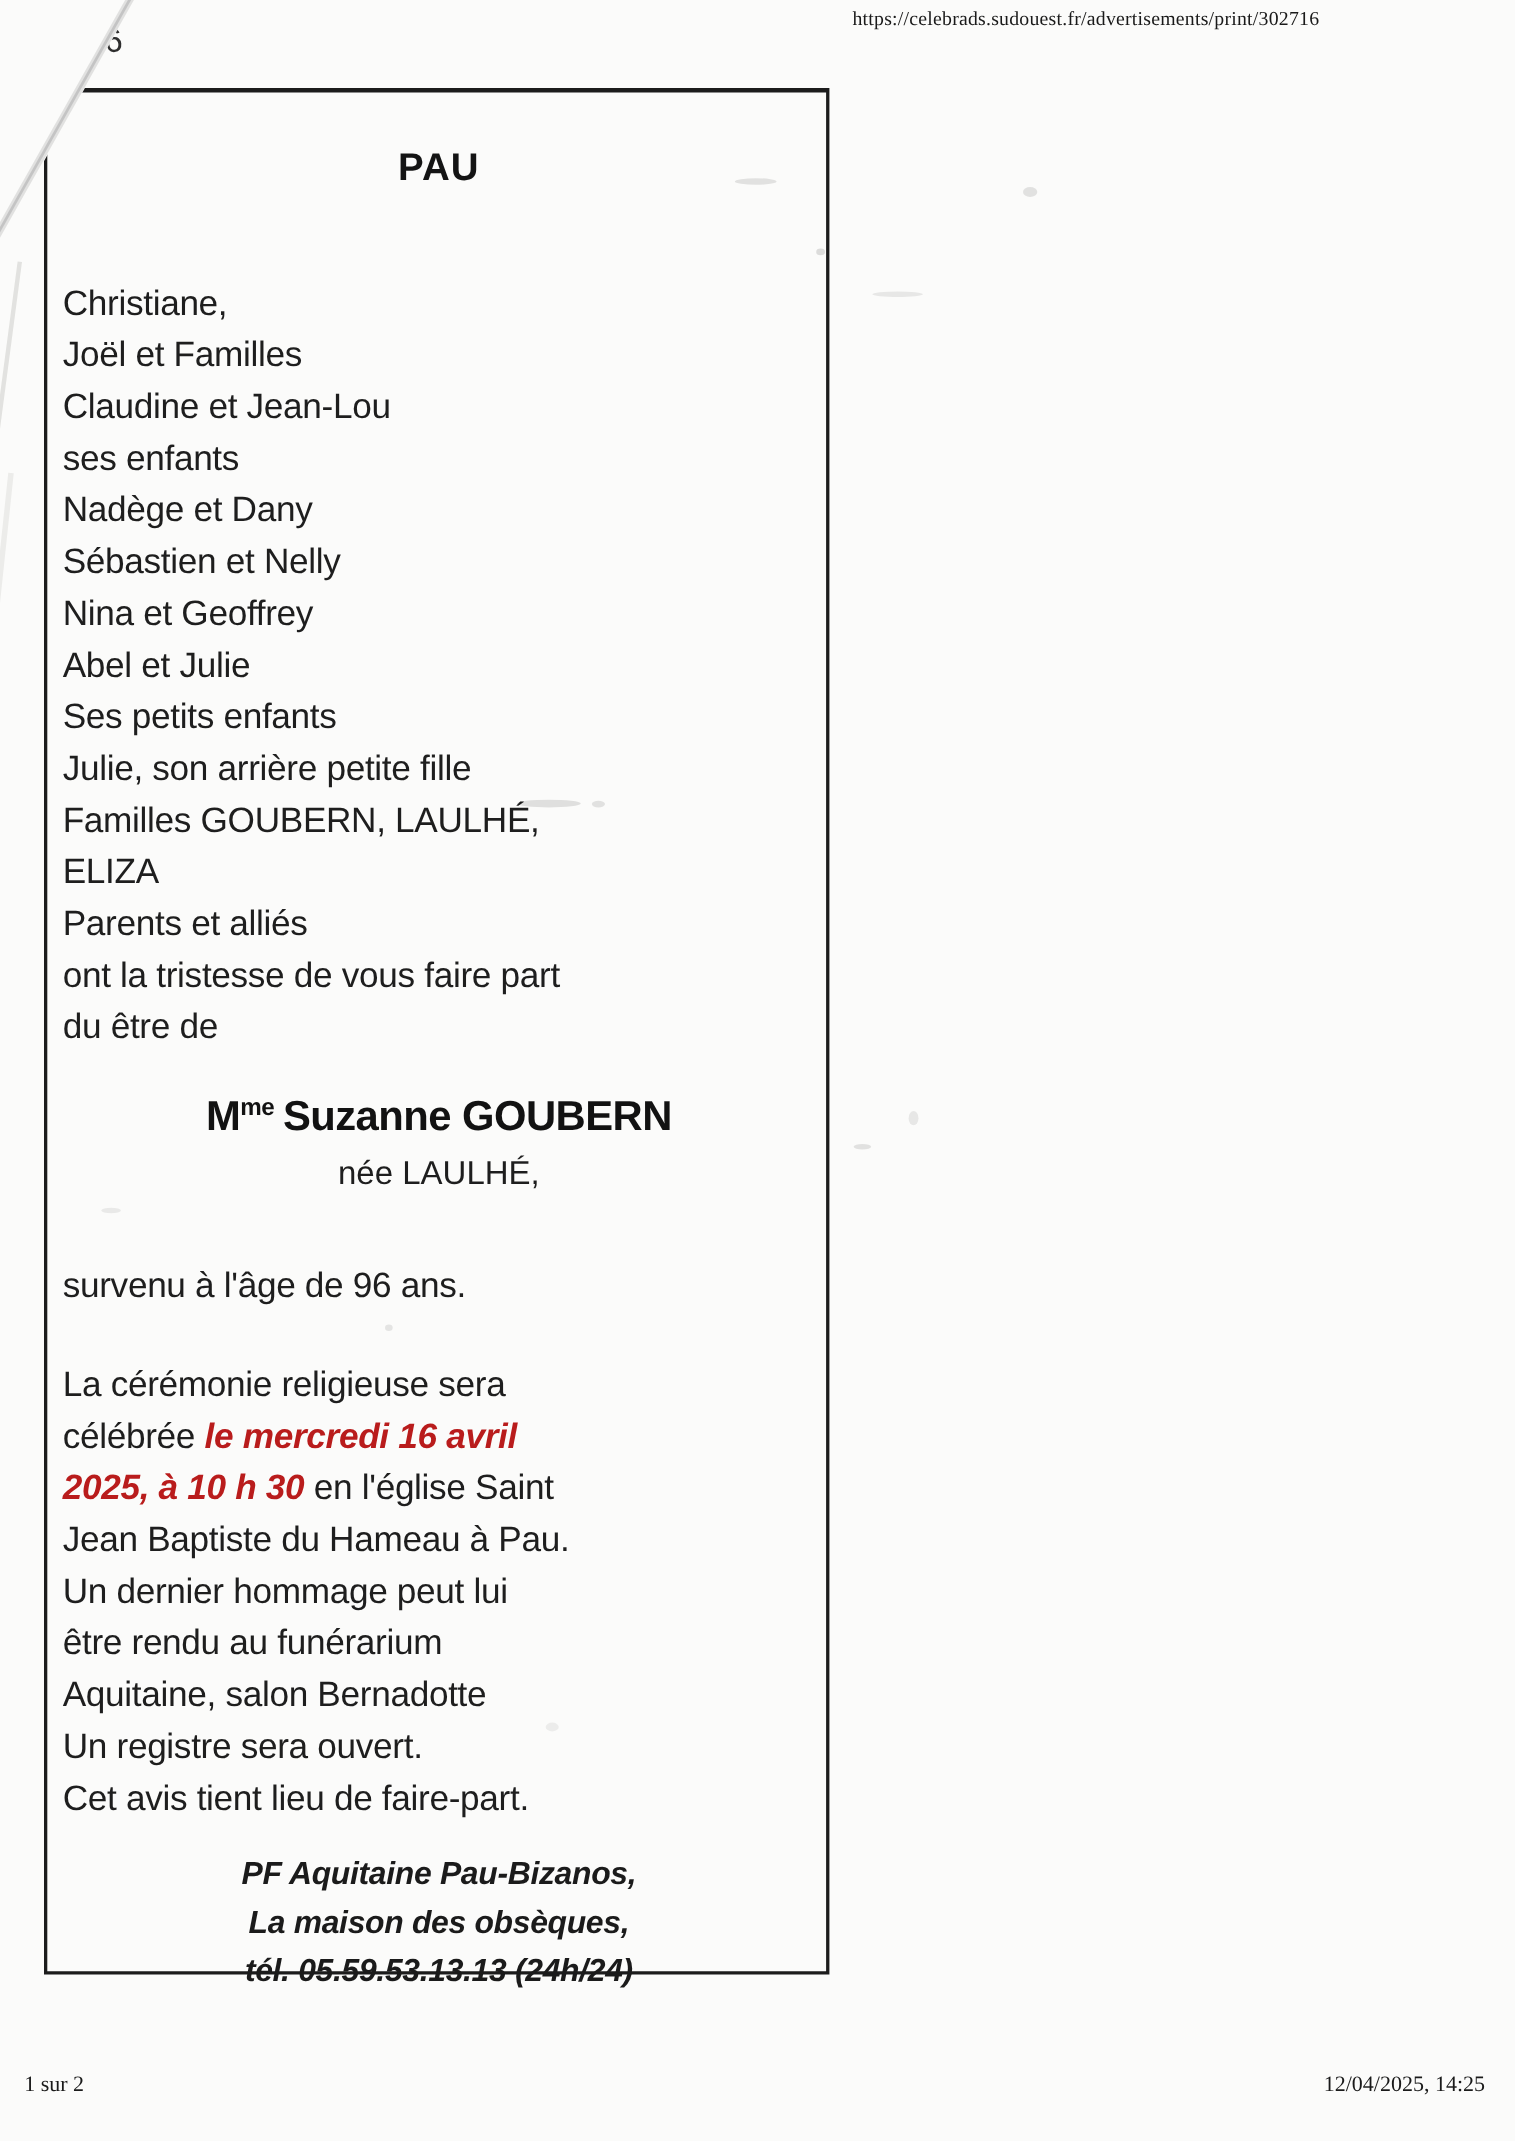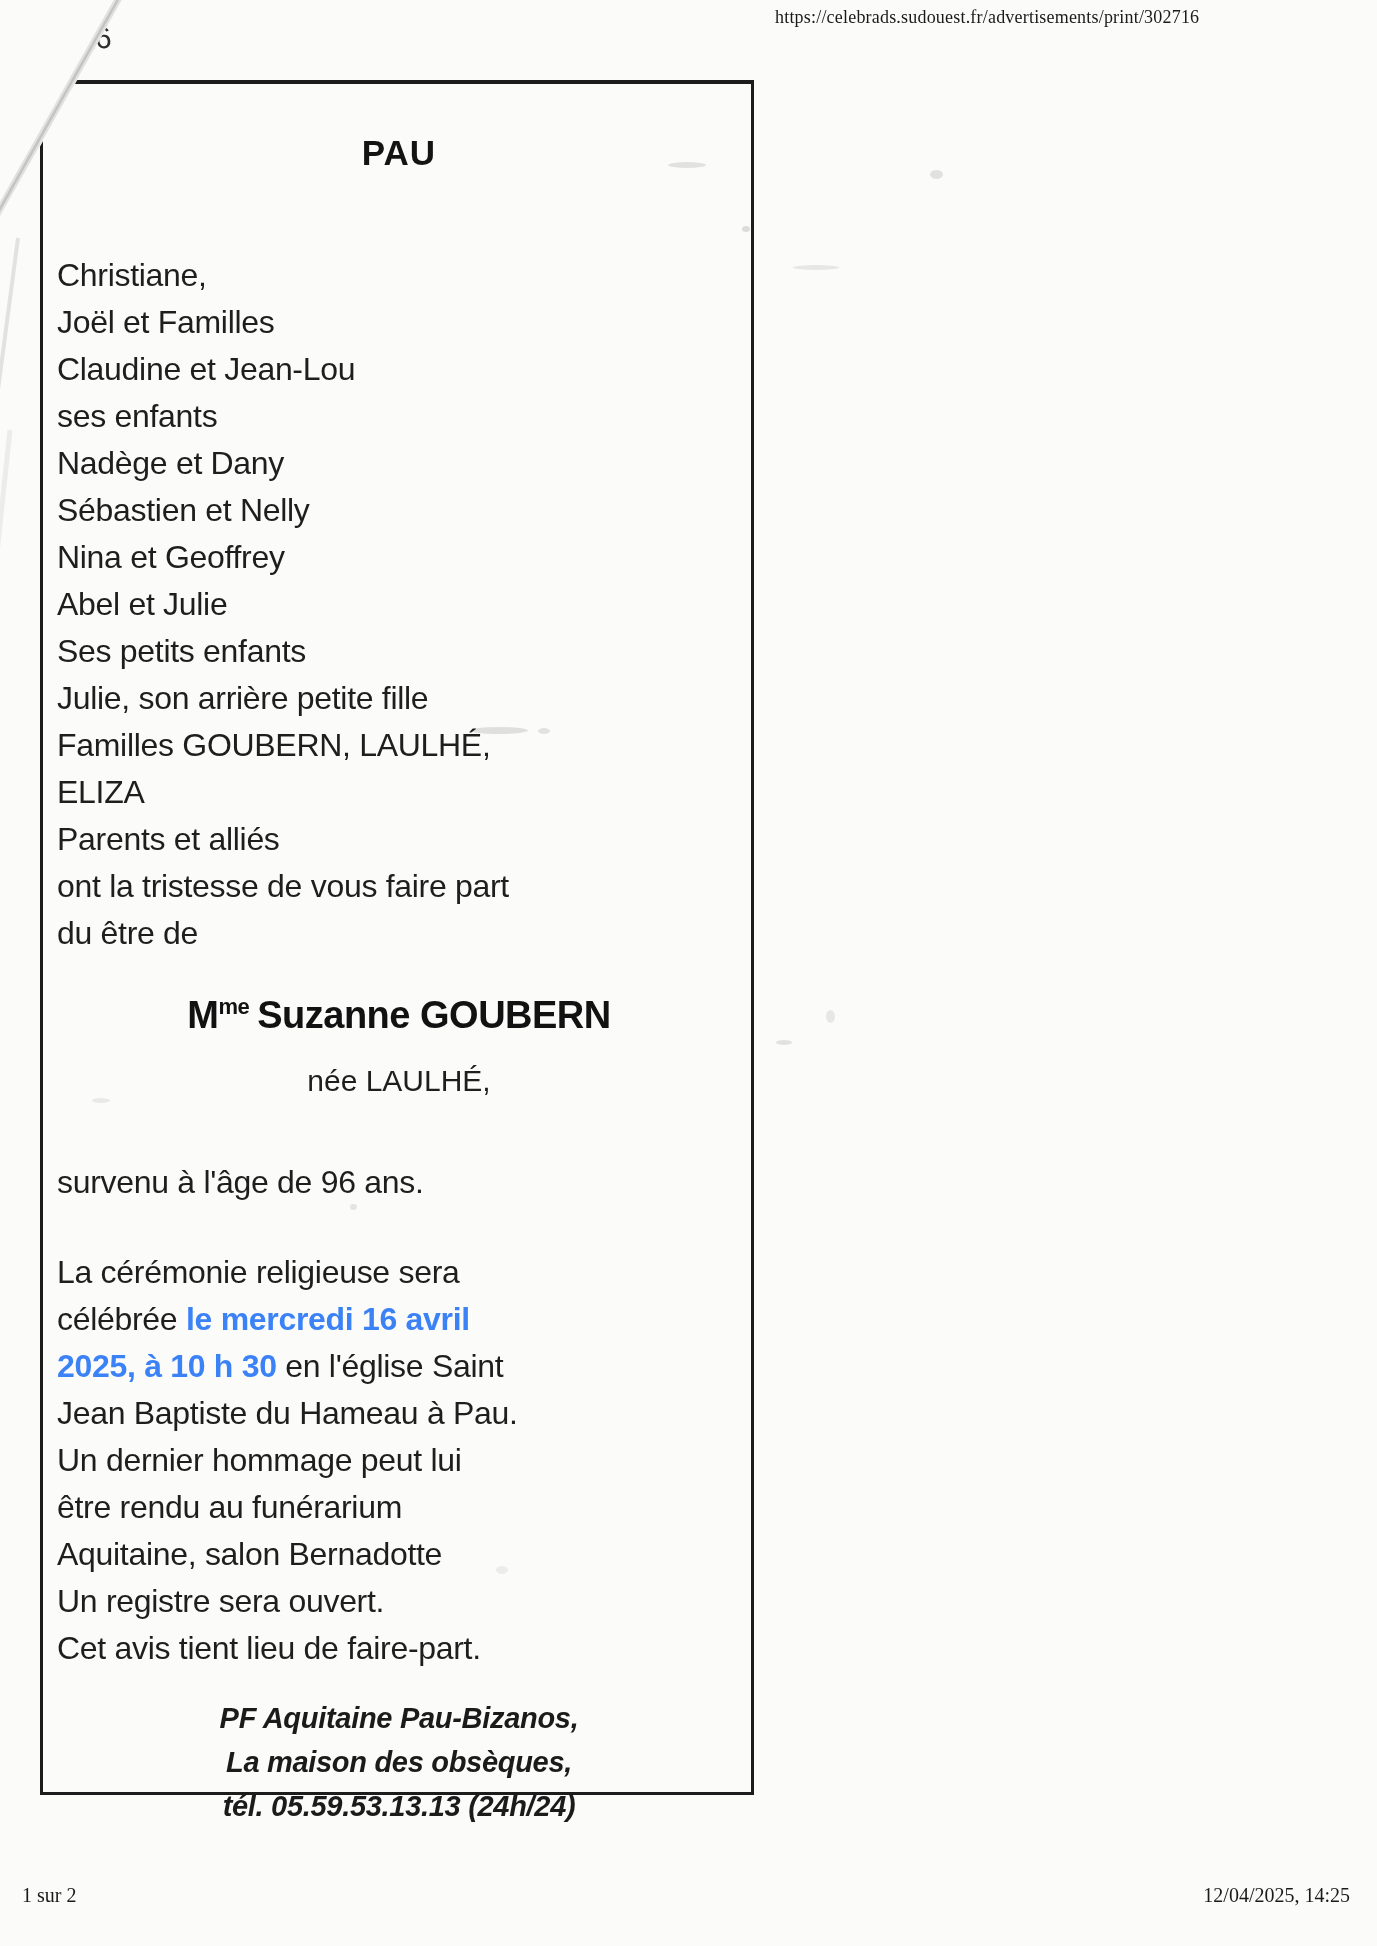--- a/index.html
+++ b/index.html
@@ -46,30 +46,30 @@
     margin-top:48px;
     text-align:center;
     font-size:35px;font-weight:700;color:#141414;
     letter-spacing:1px;line-height:42px;
   }
   .family{margin-top:78px;}
   .t-line{
     font-size:32px;line-height:47px;letter-spacing:-0.3px;
     color:#1e1e1e;white-space:nowrap;
   }
-  .t-line .b{font-weight:700;color:#3b82f6;}
+  .t-line .b{font-weight:700;color:#b91c1c;font-style:italic;}
   .deceased{
     margin-top:35px;text-align:center;
     font-size:38px;line-height:46px;font-weight:700;color:#121212;
     letter-spacing:-0.5px;white-space:nowrap;
   }
   .deceased sup{font-size:22px;line-height:0;}
   .deceased .nm{margin-left:8px;}
   .maiden{
-    margin-top:25px;text-align:center;
+    margin-top:11px;text-align:center;
     font-size:30px;line-height:36px;color:#1e1e1e;
   }
   .age{margin-top:60px;}
   .ceremony{margin-top:43px;}
   .funeral{margin-top:24px;text-align:center;}
   .f-line{
     font-size:29px;line-height:44px;
     font-style:italic;font-weight:700;color:#1b1b1b;
     letter-spacing:-0.3px;
   }

